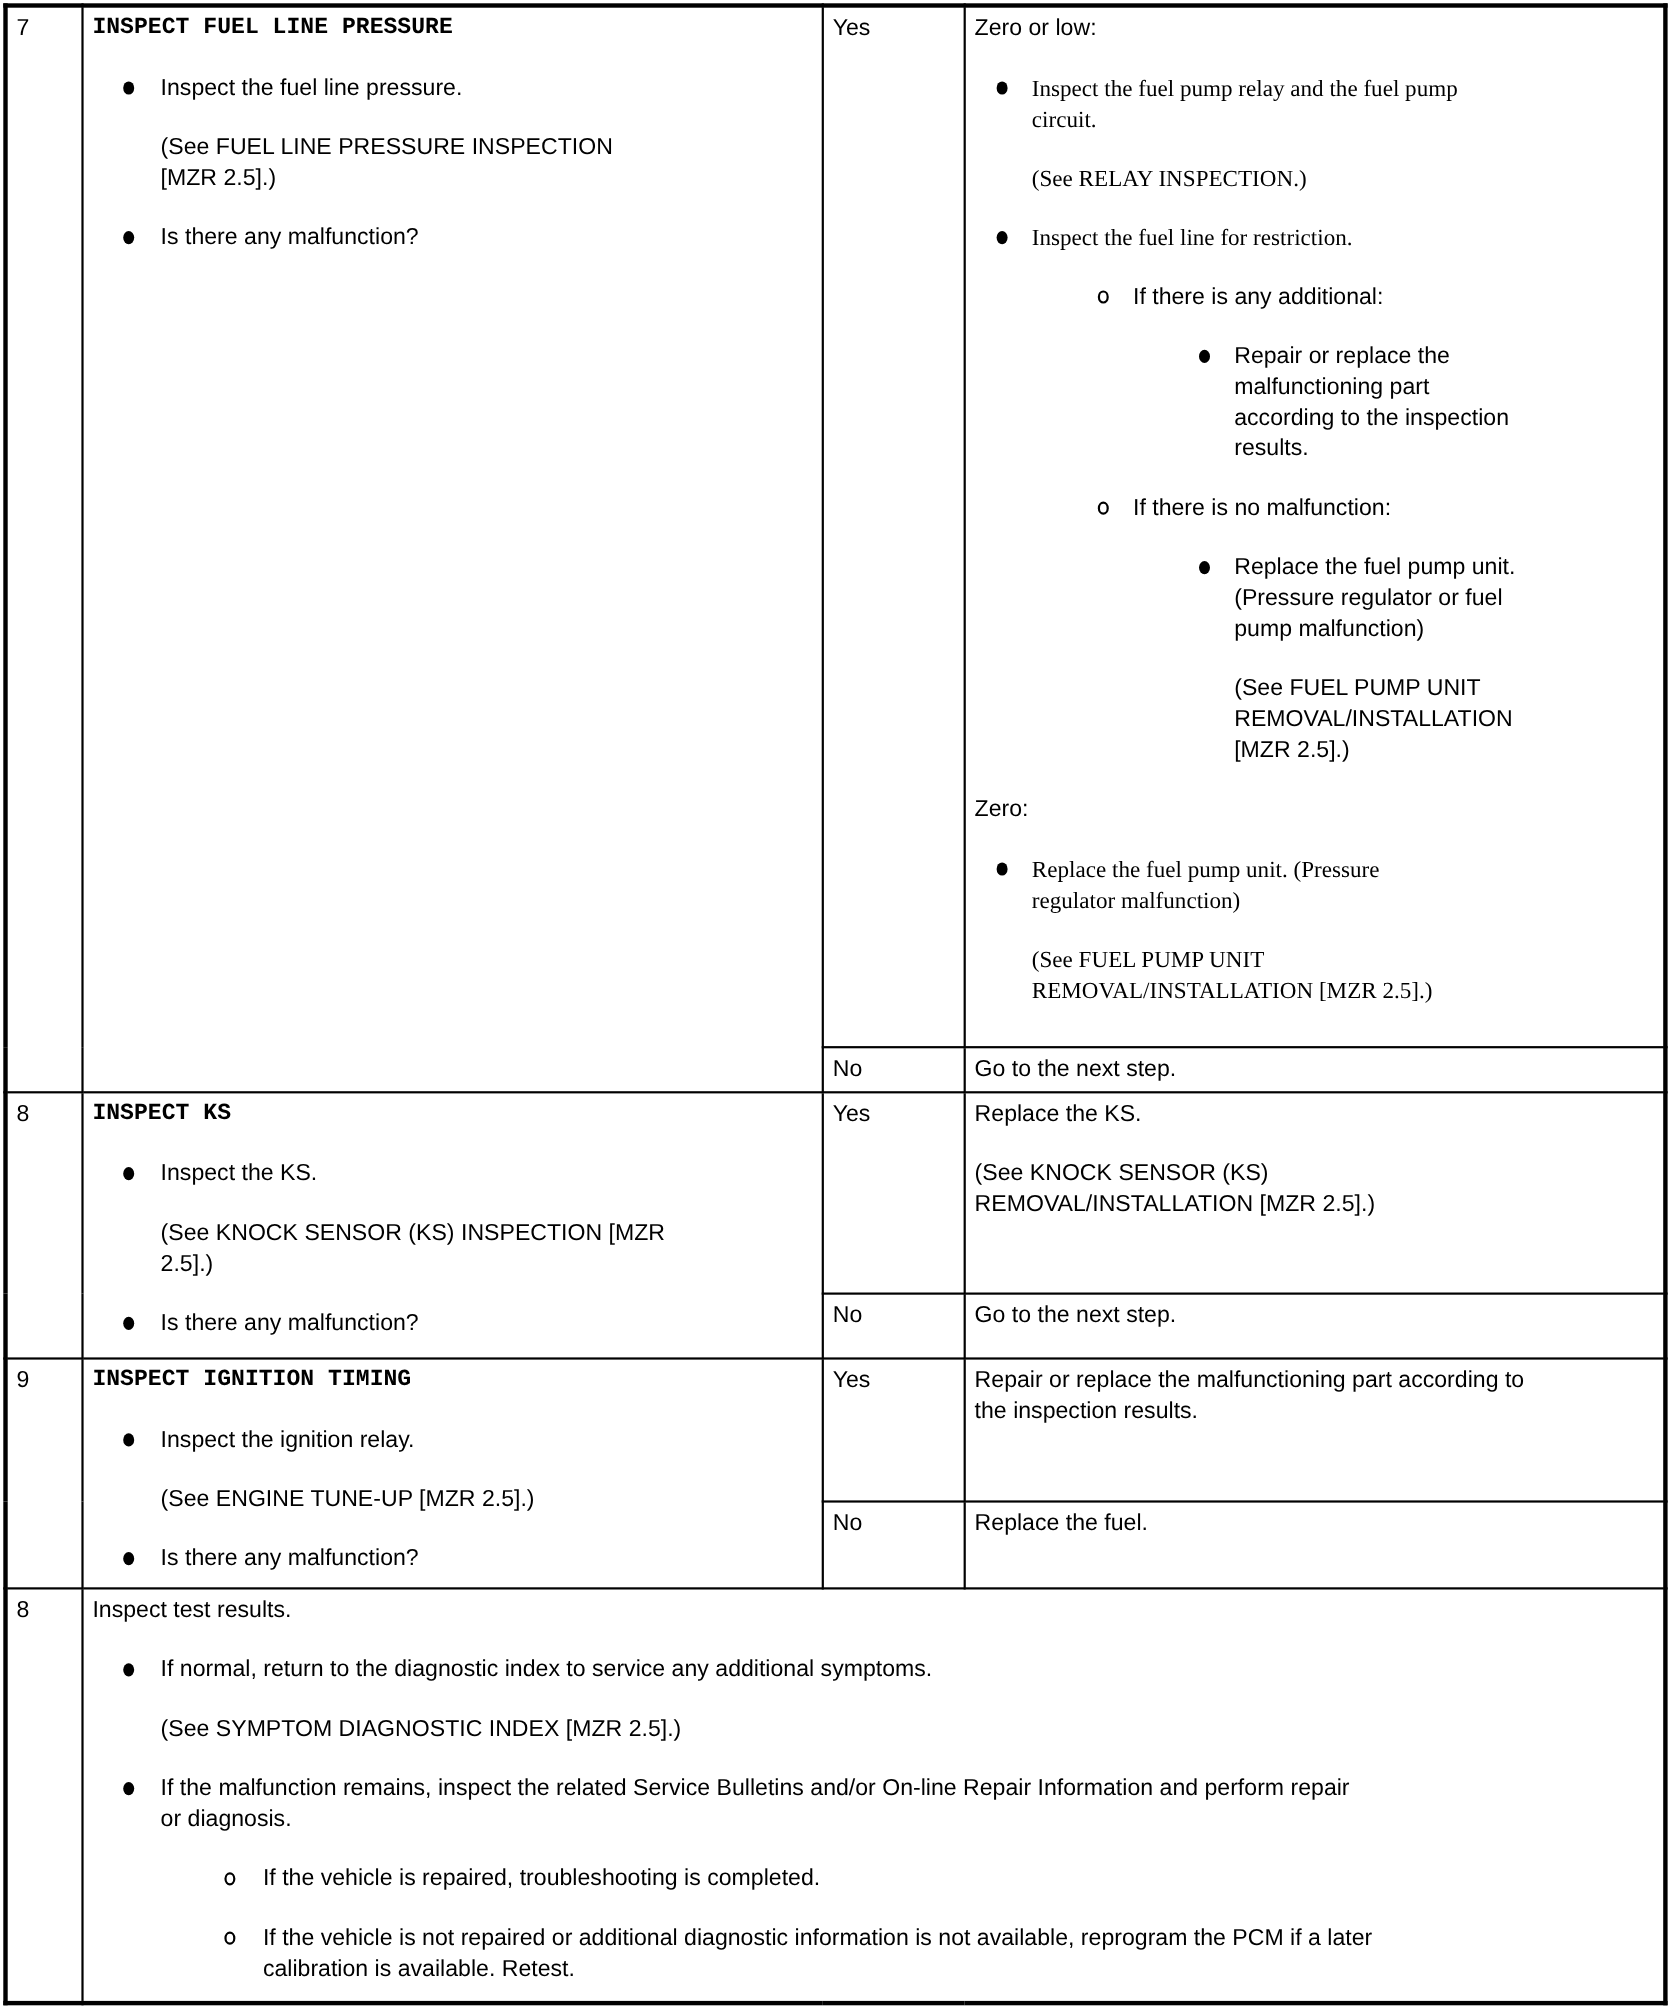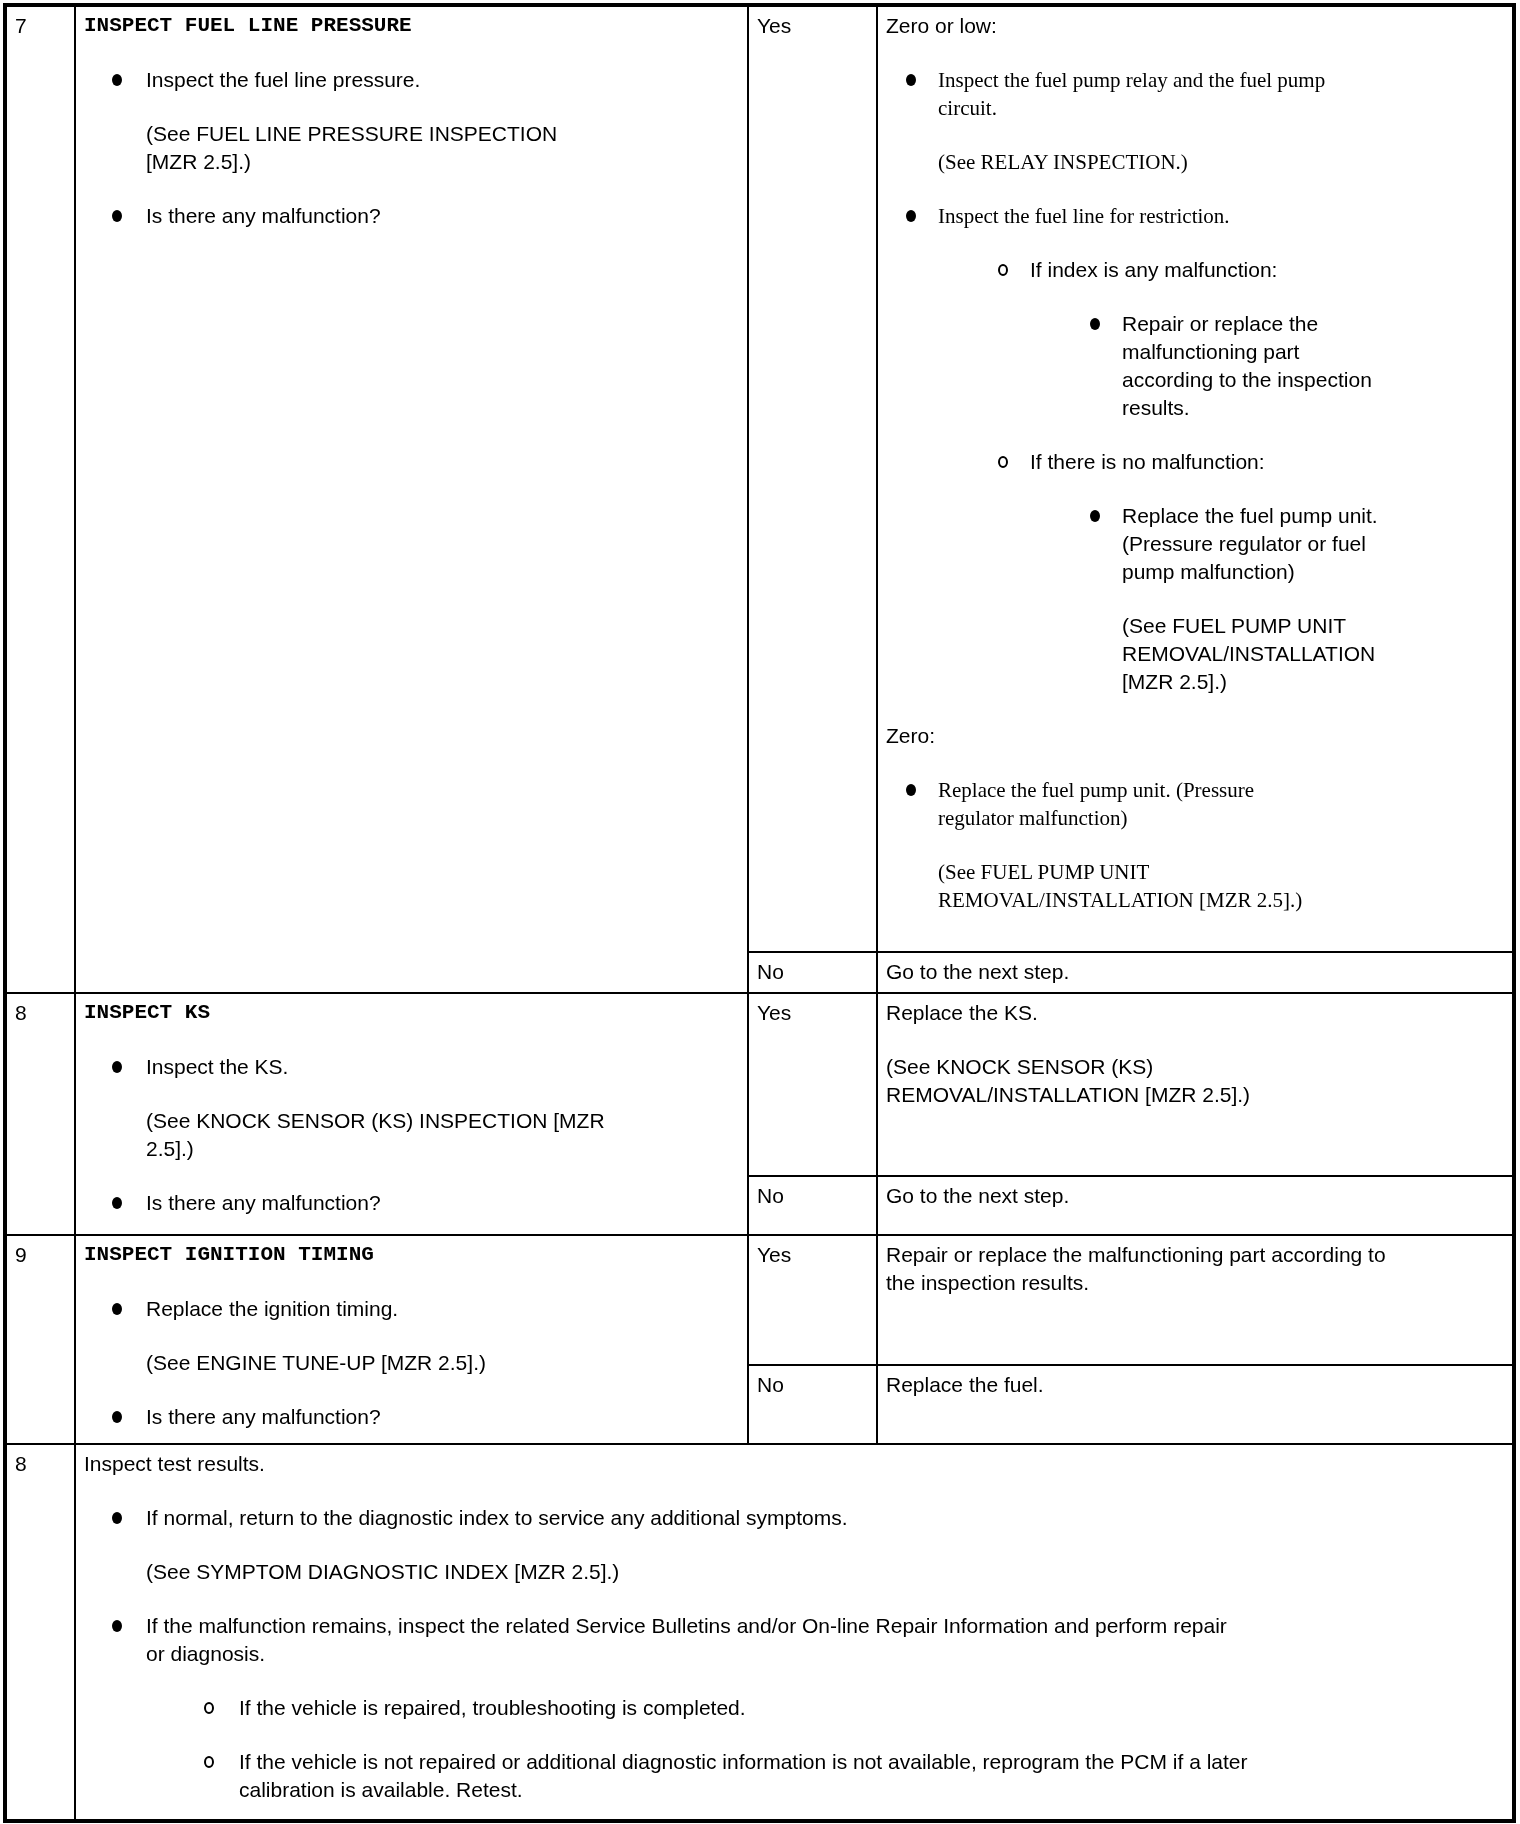--- a/index.html
+++ b/index.html
@@ -95,21 +95,21 @@
     <td>
       <span>Yes</span>
     </td>
     <td class="res">
       <div class="items">
             <div class="item lv0"><span>Zero or low:</span></div>
             <div class="item lv1"><span class="bul filled"></span><span>Inspect the fuel pump relay and the fuel pump
 circuit.</span></div>
             <div class="item lv1"><span>(See RELAY INSPECTION.)</span></div>
             <div class="item lv1"><span class="bul filled"></span><span>Inspect the fuel line for restriction.</span></div>
-            <div class="item lv2"><span class="bul open"></span><span>If index is any malfunction:</span></div>
+            <div class="item lv2"><span class="bul open"></span><span>If there is any additional:</span></div>
             <div class="item lv3"><span class="bul filled"></span><span>Repair or replace the
 malfunctioning part
 according to the inspection
 results.</span></div>
             <div class="item lv2"><span class="bul open"></span><span>If there is no malfunction:</span></div>
             <div class="item lv3"><span class="bul filled"></span><span>Replace the fuel pump unit.
 (Pressure regulator or fuel
 pump malfunction)</span></div>
             <div class="item lv3"><span>(See FUEL PUMP UNIT
 REMOVAL/INSTALLATION
@@ -168,21 +168,21 @@
     </td>
   </tr>
 
   <tr style="height:130px">
     <td class="stepcell" rowspan="2">
       <span>9</span>
     </td>
     <td class="proc" rowspan="2">
       <div class="cell-title">INSPECT IGNITION TIMING</div>
       <div class="items">
-            <div class="item lv1"><span class="bul filled"></span><span>Replace the ignition timing.</span></div>
+            <div class="item lv1"><span class="bul filled"></span><span>Inspect the ignition relay.</span></div>
             <div class="item lv1"><span>(See ENGINE TUNE-UP [MZR 2.5].)</span></div>
             <div class="item lv1"><span class="bul filled"></span><span>Is there any malfunction?</span></div>
           </div>
     </td>
     <td>
       <span>Yes</span>
     </td>
     <td class="res">
       <div class="items">
             <div class="item lv0"><span>Repair or replace the malfunctioning part according to

